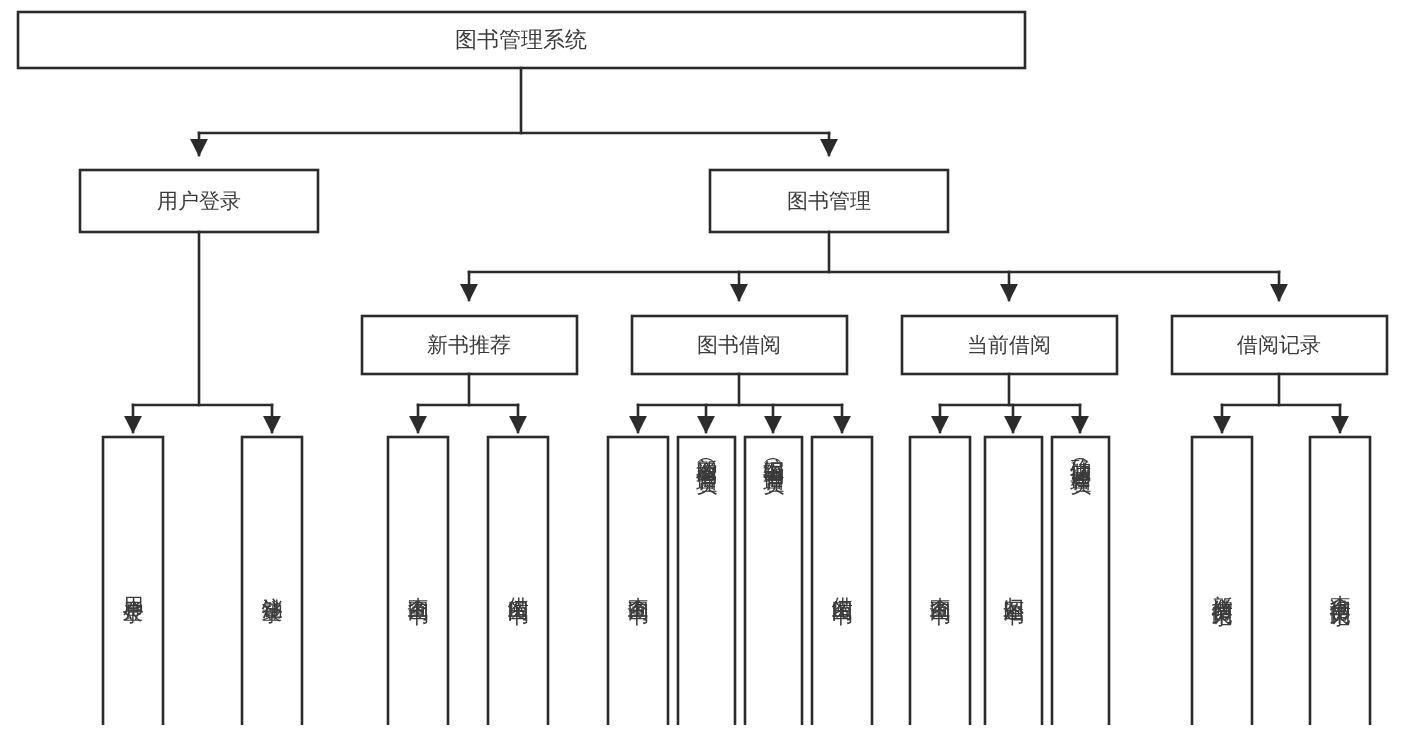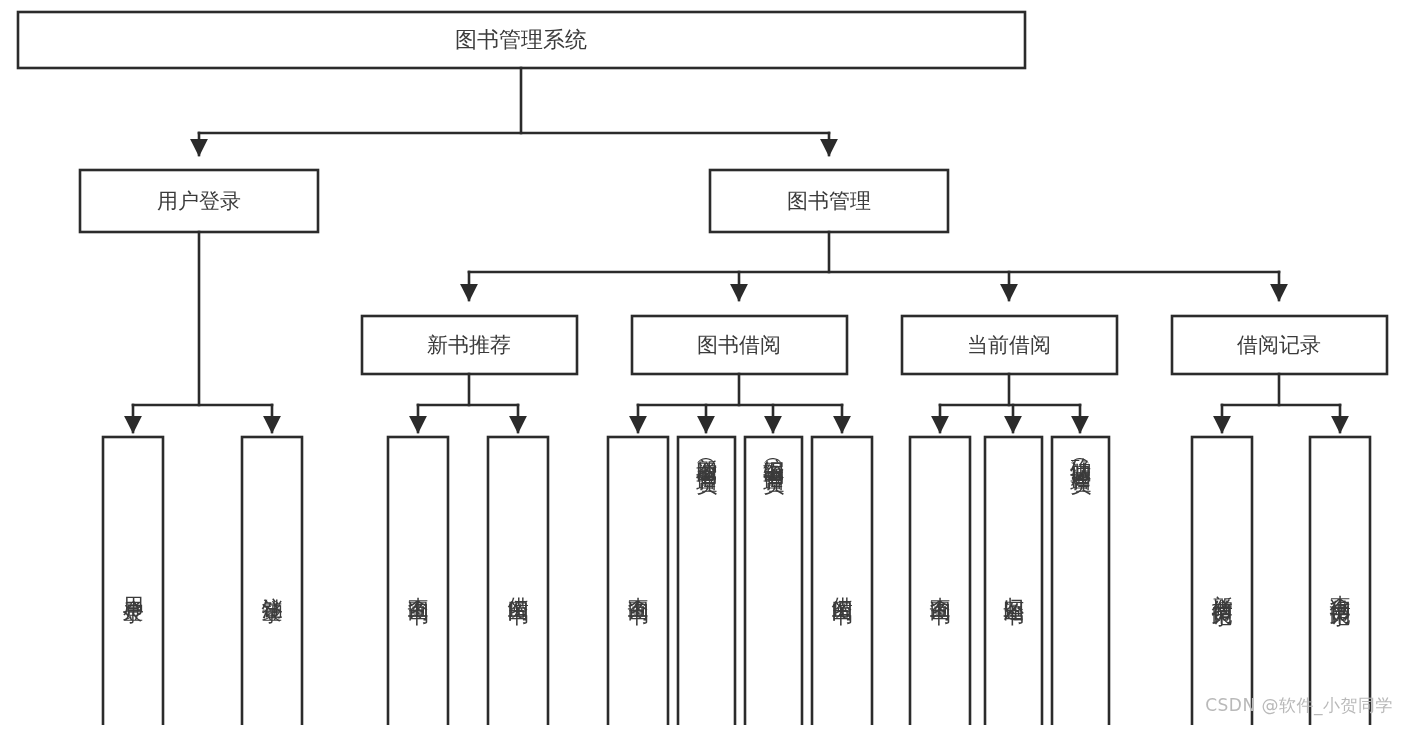--- a/index.html
+++ b/index.html
@@ -242,15 +242,14 @@
   </div>
 
   <div class="vlabel-wrap" style="left:1192px; top:437px; width:60px; height:296px;">
     <span class="vlabel">新增借阅记录</span>
   </div>
 
   <div class="vlabel-wrap" style="left:1310px; top:437px; width:60px; height:296px;">
     <span class="vlabel">查询借阅记录</span>
   </div>
 
-  <div class="watermark">CSDN @软件_小贺同学</div>
 
 </div>
 
 </body></html>

